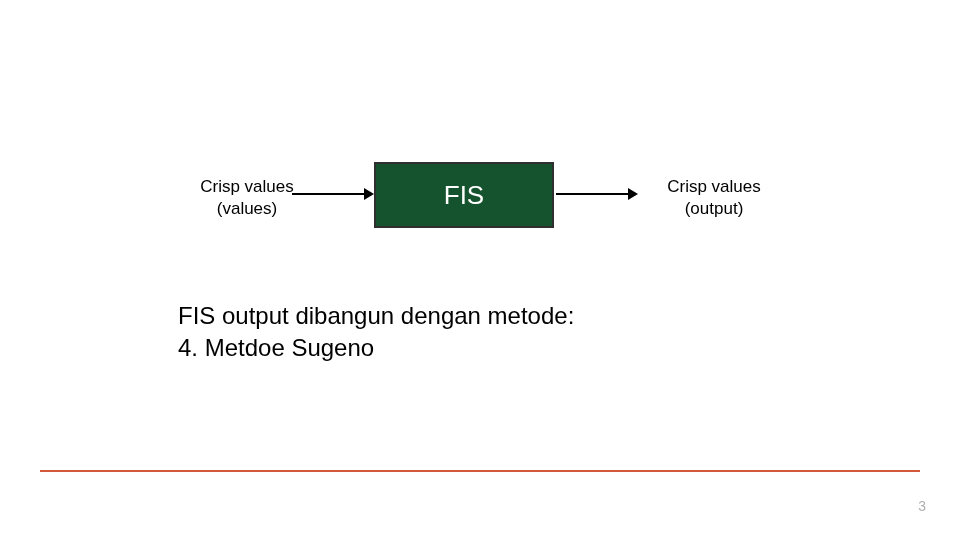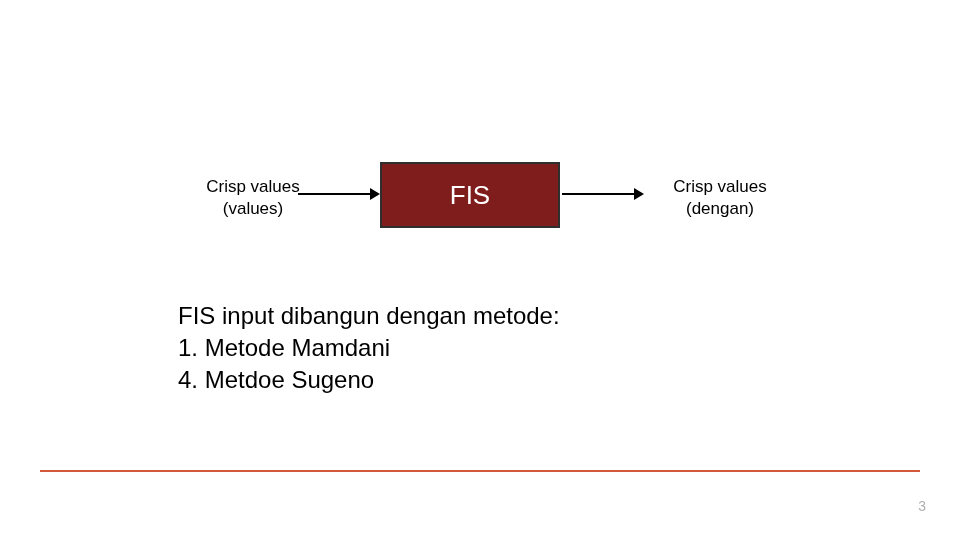--- a/index.html
+++ b/index.html
@@ -8,21 +8,21 @@
     width: 960px;
     height: 540px;
     background: #ffffff;
     font-family: Arial, Helvetica, sans-serif;
     position: relative;
     overflow: hidden;
   }
   .diagram-row {
     position: absolute;
     top: 162px;
-    left: 10px;
+    left: 4px;
     width: 776px;
     height: 70px;
   }
   .input-label {
     position: absolute;
     left: 178px;
     top: 14px;
     width: 130px;
     text-align: center;
     font-size: 17px;
@@ -38,21 +38,21 @@
     font-size: 17px;
     line-height: 22px;
     color: #000;
   }
   .fis-box {
     position: absolute;
     left: 370px;
     top: 0;
     width: 180px;
     height: 66px;
-    background: #7f1d1d;
+    background: #14532d;
     border: 2px solid #2f2f2f;
     box-sizing: border-box;
     color: #ffffff;
     font-size: 26px;
     display: flex;
     align-items: center;
     justify-content: center;
   }
   .arrow {
     position: absolute;
@@ -112,25 +112,24 @@
     <span>Crisp values</span><br>
     <span>(values)</span>
   </div>
   <div class="arrow left"></div>
   <div class="fis-box">
     <span>FIS</span>
   </div>
   <div class="arrow right"></div>
   <div class="output-label">
     <span>Crisp values</span><br>
-    <span>(dengan)</span>
+    <span>(output)</span>
   </div>
 </div>
 
 <div class="body-text">
-  <div>FIS input dibangun dengan metode:</div>
-  <div>1. Metode Mamdani</div>
+  <div>FIS output dibangun dengan metode:</div>
   <div>4. Metdoe Sugeno</div>
 </div>
 
 <div class="hr-line"></div>
 
 <div class="page-number">3</div>
 
 </body></html>

